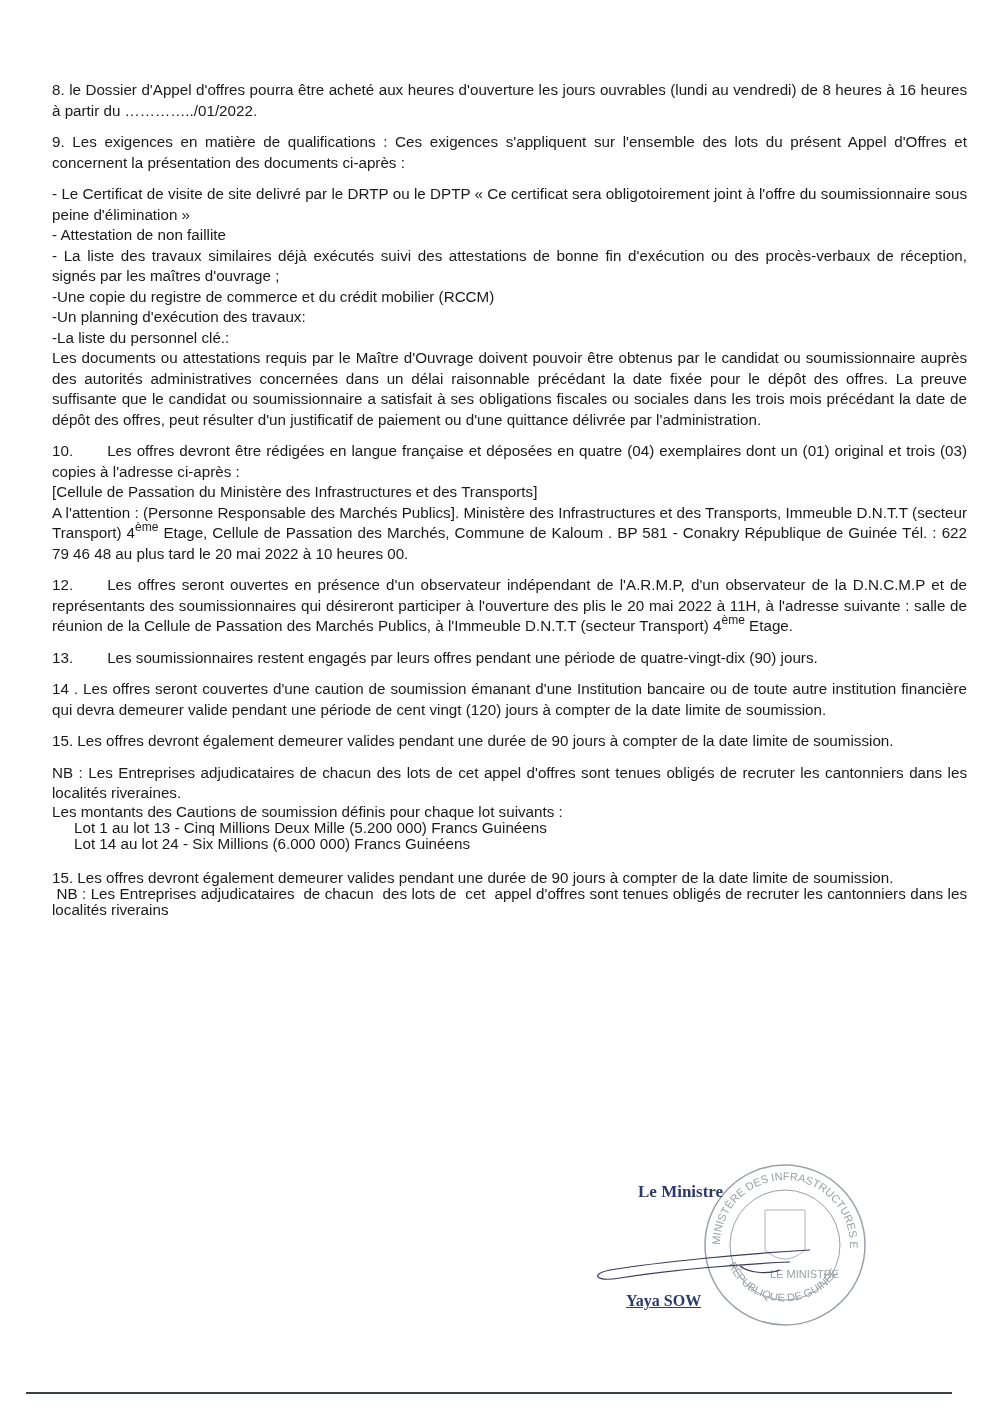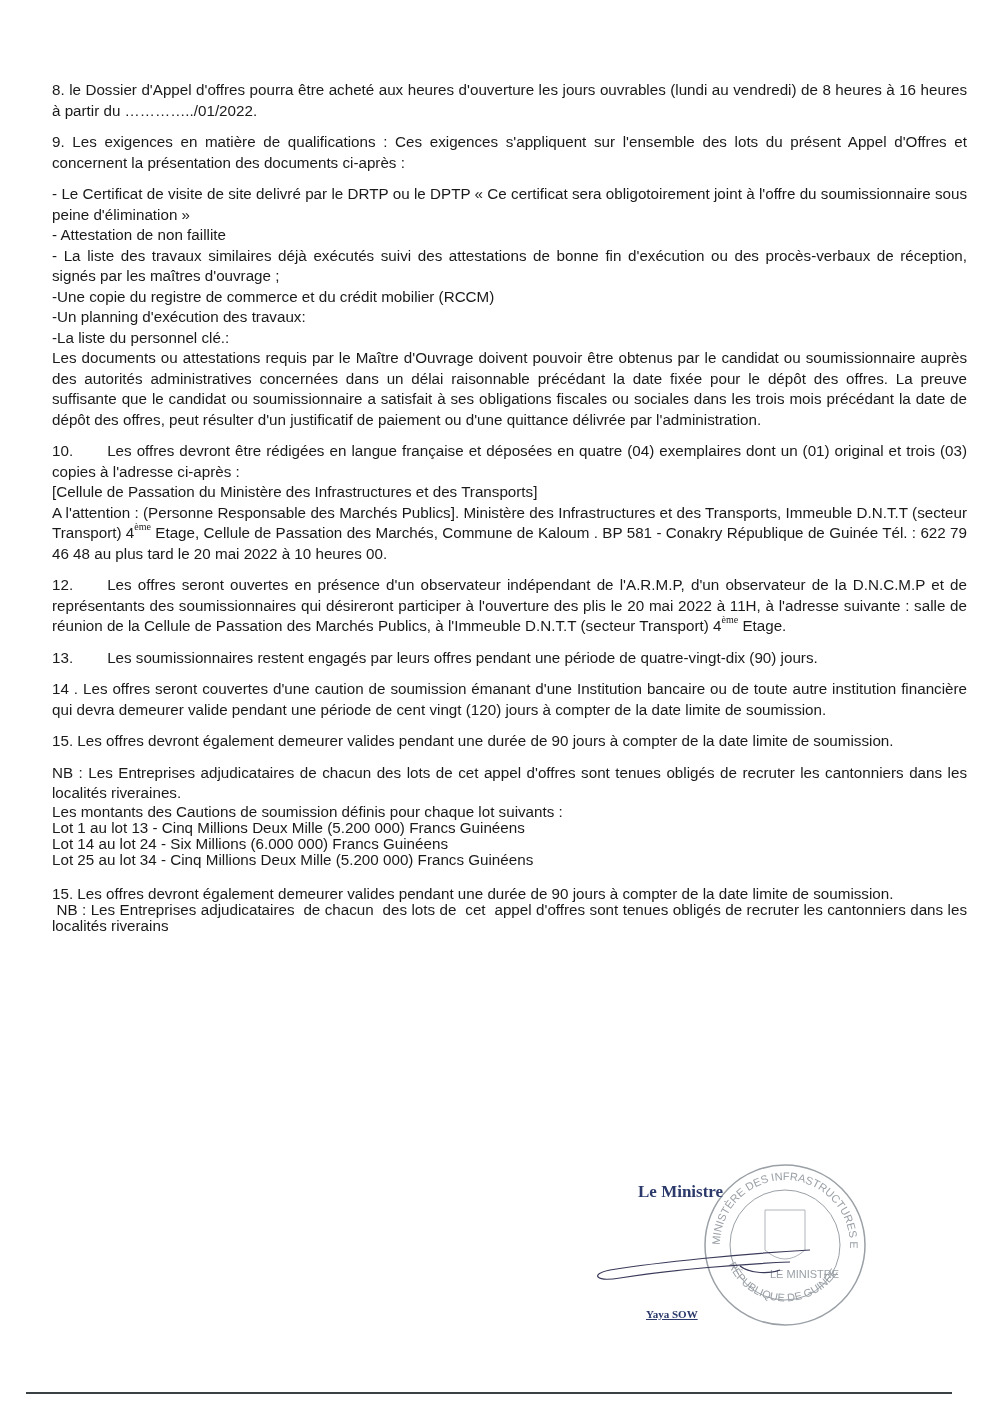--- a/index.html
+++ b/index.html
@@ -2,27 +2,27 @@
 <html><head>
 <meta charset="utf-8">
 <style>
   html, body { margin:0; padding:0; background:#fff; }
   body { width:1000px; height:1414px; position:relative; overflow:hidden;
          font-family:"Liberation Sans", sans-serif; color:#1a1a1a; }
   .page { position:absolute; left:52px; top:80px; width:915px; font-size:15.2px; line-height:20.5px; }
   .p { margin:0; text-align:justify; }
   .gap { height:11px; }
   b { font-weight:normal; }
-  sup { font-size:10px; vertical-align:top; line-height:8px;font-family:Liberation Serif, serif; }
+  sup { font-size:12px; vertical-align:top; line-height:8px; }
   .ind { display:inline-block; width:34px; }
   .sig { position:absolute; left:590px; top:1150px; width:300px; height:190px; }
   .sig-title { position:absolute; left:48px; top:32px; font-family:"Liberation Serif", serif; font-weight:bold;
                color:#2b3a6b; font-size:17px; }
-  .sig-name { position:absolute; left:56px; top:142px; font-family:"Liberation Serif", serif; font-weight:bold;
-              color:#2b3a6b; font-size:11px; text-decoration:underline;margin-top:16px; }
+  .sig-name { position:absolute; left:36px; top:142px; font-family:"Liberation Serif", serif; font-weight:bold;
+              color:#2b3a6b; font-size:16px; text-decoration:underline; }
   .stamp { position:absolute; left:110px; top:10px; width:170px; height:170px; }
   .footer-rule { position:absolute; left:26px; top:1392px; width:926px; height:2px; background:#3a4145; }
 </style>
 </head>
 <body>
 
 <div class="page">
 
   <p class="p"><span>8. le Dossier d'Appel d'offres pourra être acheté aux heures d'ouverture les jours ouvrables (lundi au vendredi) de 8 heures à 16 heures à partir du …………../01/2022.</span></p>
   <div class="gap"></div>
@@ -95,24 +95,23 @@
     <b>90 jours</b>
     <span>à compter de la date limite de soumission.</span>
   </p>
   <div class="gap"></div>
 
   <p class="p">
     <b>NB :</b>
     <span>Les Entreprises adjudicataires de chacun des lots de cet appel d'offres sont tenues obligés de recruter les cantonniers dans les localités riveraines.</span>
   </p>
   <p class="p" style="line-height:16px;">Les  montants des Cautions  de soumission définis pour chaque lot suivants :</p>
-  <div style="line-height:16px;">
+  <div style="line-height:16px;margin-left:22px;">
     <p class="p"><b>Lot 1</b> <span>au</span> <b>lot 13</b> <span>- Cinq Millions Deux Mille (5.200 000) Francs Guinéens</span></p>
     <p class="p"><b>Lot 14</b> <span>au</span> <b>lot 24</b> <span>- Six Millions (6.000 000) Francs Guinéens</span></p>
-    <p class="p"><b>Lot 25</b> <span>au</span> <b>lot 34</b> <span>- Cinq Millions Deux Mille (5.200 000) Francs Guinéens</span></p>
   </div>
   <div class="gap" style="height:18px;"></div>
 
   <div style="line-height:16px;">
     <p class="p">15. Les offres devront également demeurer valides pendant une durée de 90 jours à compter de la date limite de soumission.</p>
     <p class="p" style="white-space:pre-wrap;"> NB : Les Entreprises adjudicataires  de chacun  des lots de  cet  appel d'offres sont tenues obligés de recruter les cantonniers dans les localités riverains</p>
   </div>
 </div>
 
 <div class="sig">

